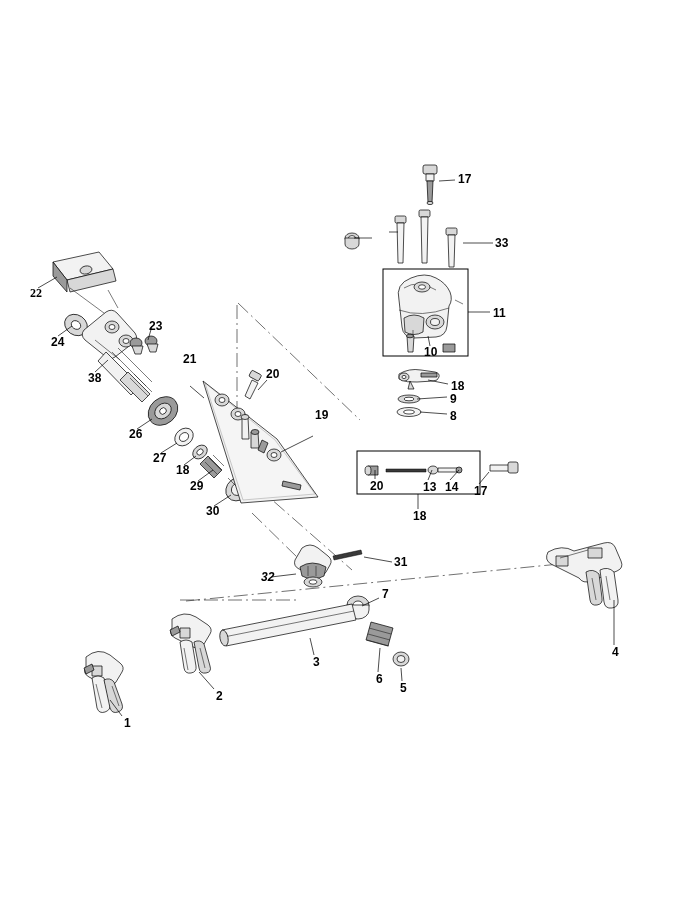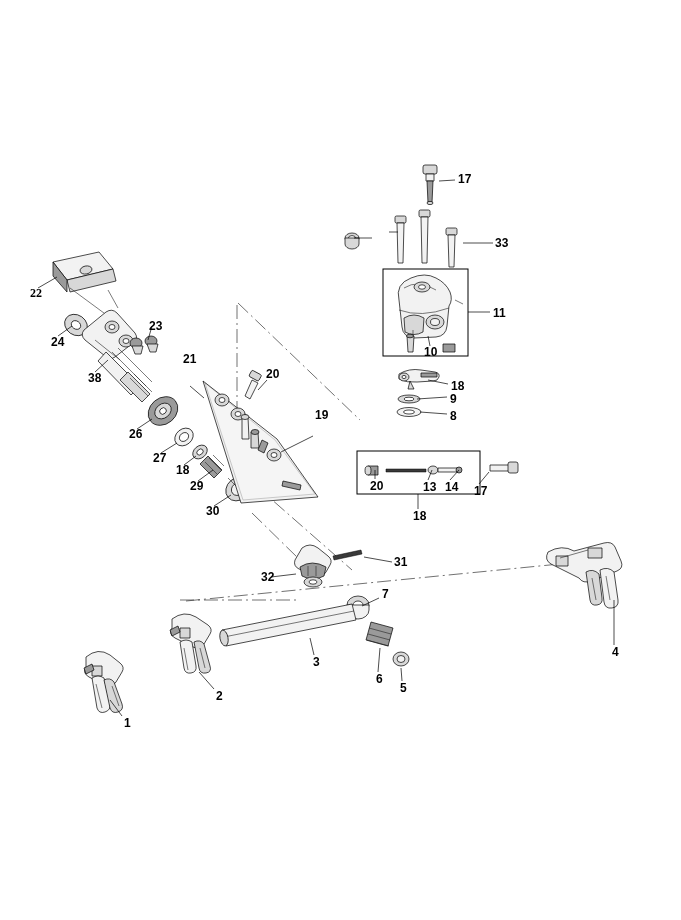--- a/index.html
+++ b/index.html
@@ -381,16 +381,16 @@
   <div class="callout" style="left:30px;  top:287px;font-family:Liberation Serif, serif;">22</div>
   <div class="callout" style="left:149px; top:320px;">23</div>
   <div class="callout" style="left:51px;  top:336px;text-align:right;">24</div>
   <div class="callout" style="left:88px;  top:372px;">38</div>
   <div class="callout" style="left:129px; top:428px;">26</div>
   <div class="callout" style="left:153px; top:452px;">27</div>
   <div class="callout" style="left:176px; top:464px;">18</div>
   <div class="callout" style="left:190px; top:480px;">29</div>
   <div class="callout" style="left:206px; top:505px;">30</div>
   <div class="callout" style="left:394px; top:556px;">31</div>
-  <div class="callout" style="left:261px; top:571px;">32</div>
+  <div class="callout" style="left:261px; top:571px;font-style:italic;">32</div>
   <div class="callout" style="left:495px; top:237px;">33</div>
 
 </div>
 
 </body></html>

